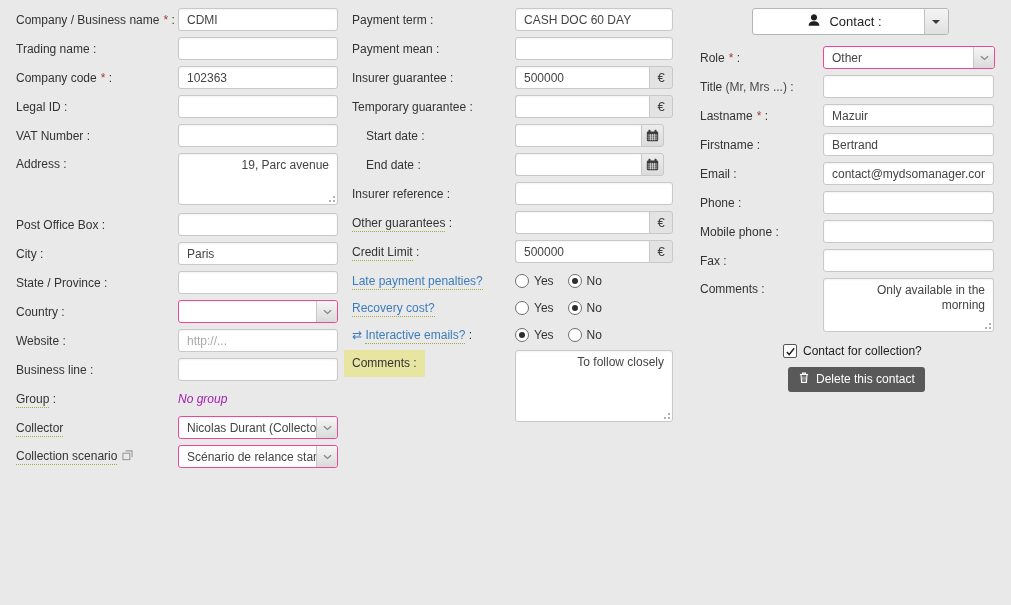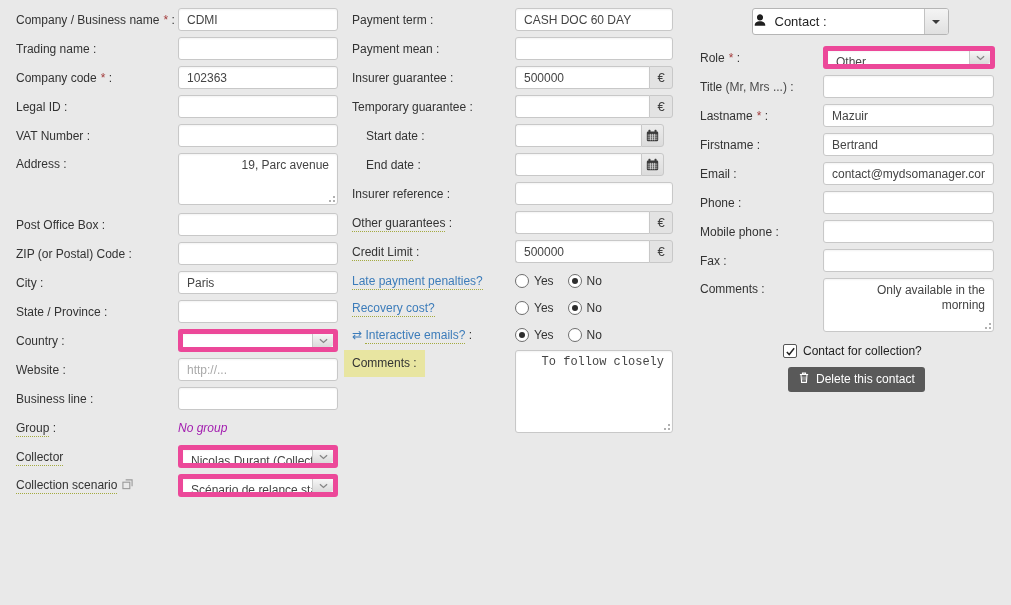--- a/index.html
+++ b/index.html
@@ -43,21 +43,21 @@
           box-shadow:-4px 0 0 #b0b0b0, 0 -4px 0 #b0b0b0; }
 
   .igroup { display:flex; }
   .igroup .txt { border-radius:3px 0 0 3px; border-right:none; }
   .addon { height:23px; border:1px solid #c8c8c8; border-radius:0 3px 3px 0;
            background:#e3e3e3; display:flex; align-items:center; justify-content:center;
            font-size:13px; color:#3f3f3f; }
   .addon.euro { width:24px; }
   .addon.cal  { width:23px; background:linear-gradient(#ececec,#dcdcdc); cursor:pointer; }
 
-  .select { display:flex; height:23px; border:5px solid #ec4899; border-radius:3px; background:#fff;
+  .select { display:flex; height:23px; border:1px solid #ec4899; border-radius:3px; background:#fff;
             box-shadow: inset 0 1px 2px rgba(0,0,0,0.04); cursor:pointer; }
   .select .val { flex:1; font-size:12px; color:#444; padding:4px 0 0 8px;
                  white-space:nowrap; overflow:hidden; }
   .select .sbtn { flex:none; width:21px; border-left:1px solid #c8c8c8;
                   background:linear-gradient(#f6f6f6,#dadada); border-radius:0 3px 3px 0;
                   display:flex; align-items:center; justify-content:center; }
   .select.w160 { width:160px; } .select.w172 { width:172px; }
 
   .groupval { font-size:12px; font-style:italic; color:#a21caf; }
 
@@ -66,22 +66,22 @@
            position:relative; display:inline-block; flex:none; cursor:pointer; }
   .radio.on::after { content:""; position:absolute; left:3px; top:3px; width:6px; height:6px;
                      border-radius:50%; background:#2e2e2e; }
   .rlbl { font-size:12px; color:#333; margin:0 14px 0 5px; }
 
   .hl { background:#e8e5a1; display:inline-block; padding:6px 8px 7px; margin-left:-8px; }
 
   .contact-row { height:27px; margin-bottom:11px; display:flex; justify-content:center; }
   .contact-btn { display:flex; height:27px; border:1px solid #b5b5b5; border-radius:3px;
                  overflow:hidden; background:#fff; cursor:pointer; }
-  .contact-btn .main { width:171px; display:flex; align-items:center; gap:8px; 
-                       font-size:13px; color:#222; }
+  .contact-btn .main { width:171px; display:flex; align-items:center; gap:8px; padding-left:13px;
+                       font-size:13px; color:#222;justify-content:center; }
   .contact-btn .arrow { width:24px; border-left:1px solid #c2c2c2;
                         background:linear-gradient(#f4f4f4,#e0e0e0);
                         display:flex; align-items:center; justify-content:center; }
   .caret { width:0; height:0; border-left:4px solid transparent; border-right:4px solid transparent;
            border-top:4px solid #3a3a3a; }
 
   .chk-row { margin:10px 0 0 83px; display:flex; align-items:flex-end; height:16px; }
   .cb { width:14px; height:14px; border:1px solid #555; background:#fff; border-radius:2px;
         display:inline-flex; align-items:center; justify-content:center; margin-right:6px; cursor:pointer; }
   .chk-lbl { font-size:12px; color:#222; }
@@ -131,24 +131,20 @@
         <textarea class="ta" style="width: 160px; height: 52px;">19, Parc avenue</textarea>
         <span class="grip"></span>
       </span>
     </div>
 
     <div class="row">
       <label class="lbl"><span>Post Office Box</span><span> :</span></label>
       <input class="txt full" value="" style="">
     </div>
 
-    <div class="row">
-      <label class="lbl"><span>ZIP (or Postal) Code</span><span> :</span></label>
-      <input class="txt full" value="" style="">
-    </div>
 
     <div class="row">
       <label class="lbl"><span>City</span><span> :</span></label>
       <input class="txt full" value="Paris" style="">
     </div>
 
     <div class="row">
       <label class="lbl"><span>State / Province</span><span> :</span></label>
       <input class="txt full" value="" style="">
     </div>
@@ -317,21 +313,21 @@
         <span class="radio on"></span>
           <span class="rlbl">Yes</span>
         <span class="radio"></span>
           <span class="rlbl">No</span>
       </div>
     </div>
 
     <div class="row tall">
       <label class="lbl" style="padding-top:0;"><span class="hl"><span>Comments</span><span> :</span></span></label>
       <span class="ta-wrap">
-        <textarea class="ta" style="width: 158px; height: 83px; font-family: Liberation Mono, monospace;">To follow closely</textarea>
+        <textarea class="ta" style="width: 158px; height: 72px;">To follow closely</textarea>
         <span class="grip"></span>
       </span>
     </div>
   </div>
 
   <div class="col col-right">
 
     <div class="contact-row">
       <div class="contact-btn">
         <span class="main">

